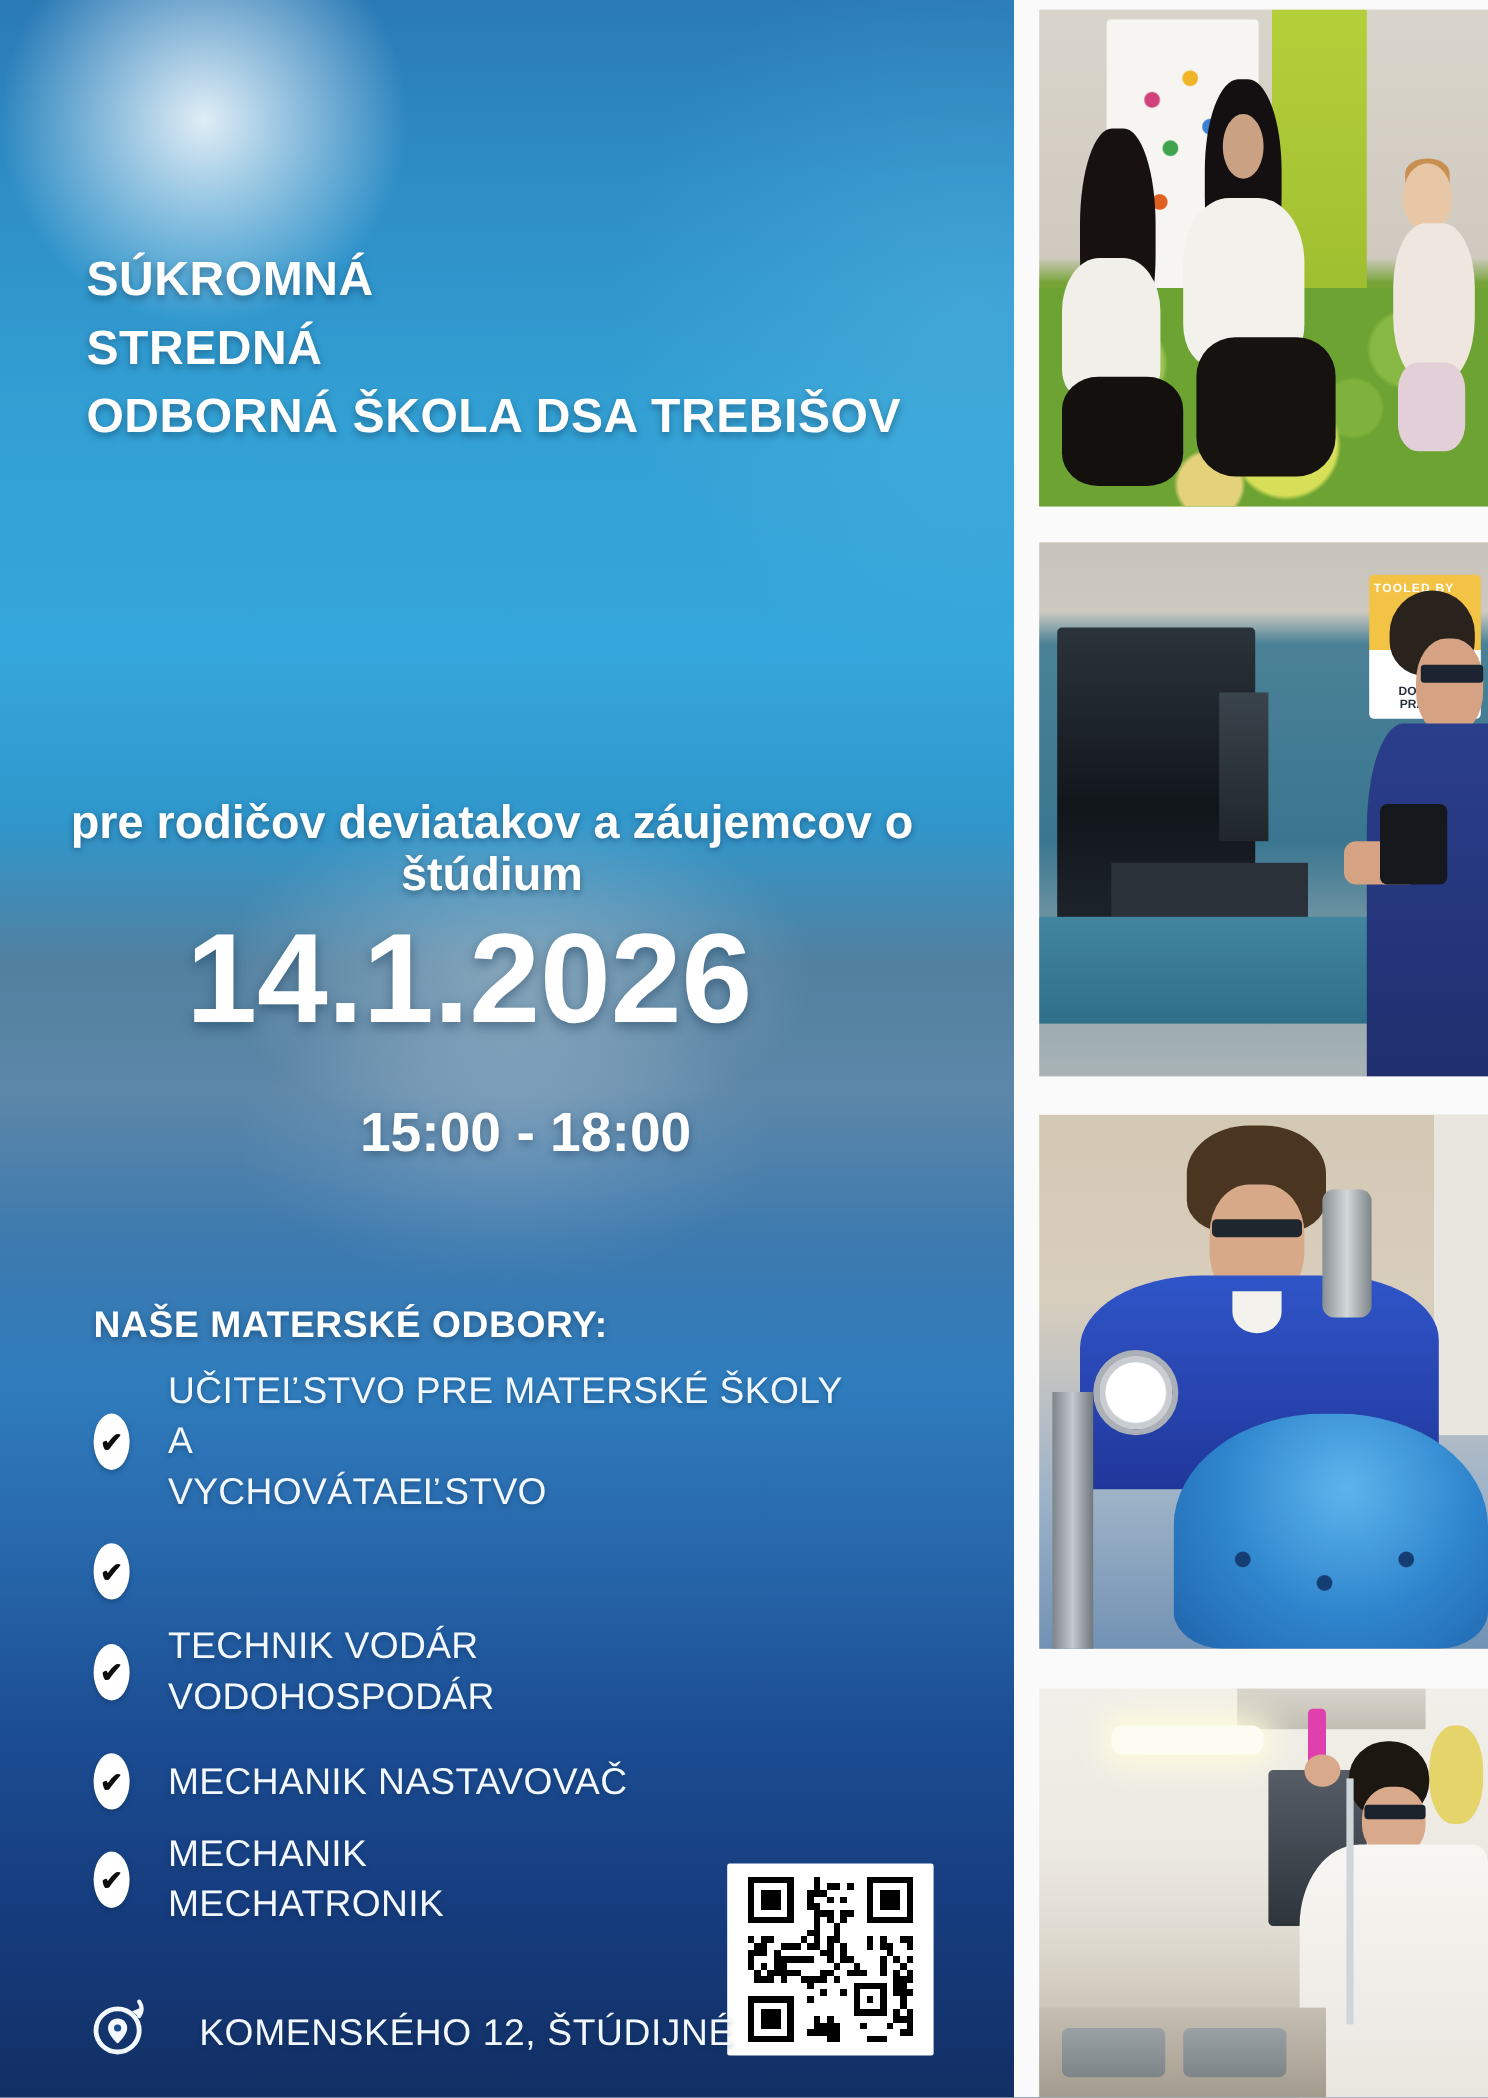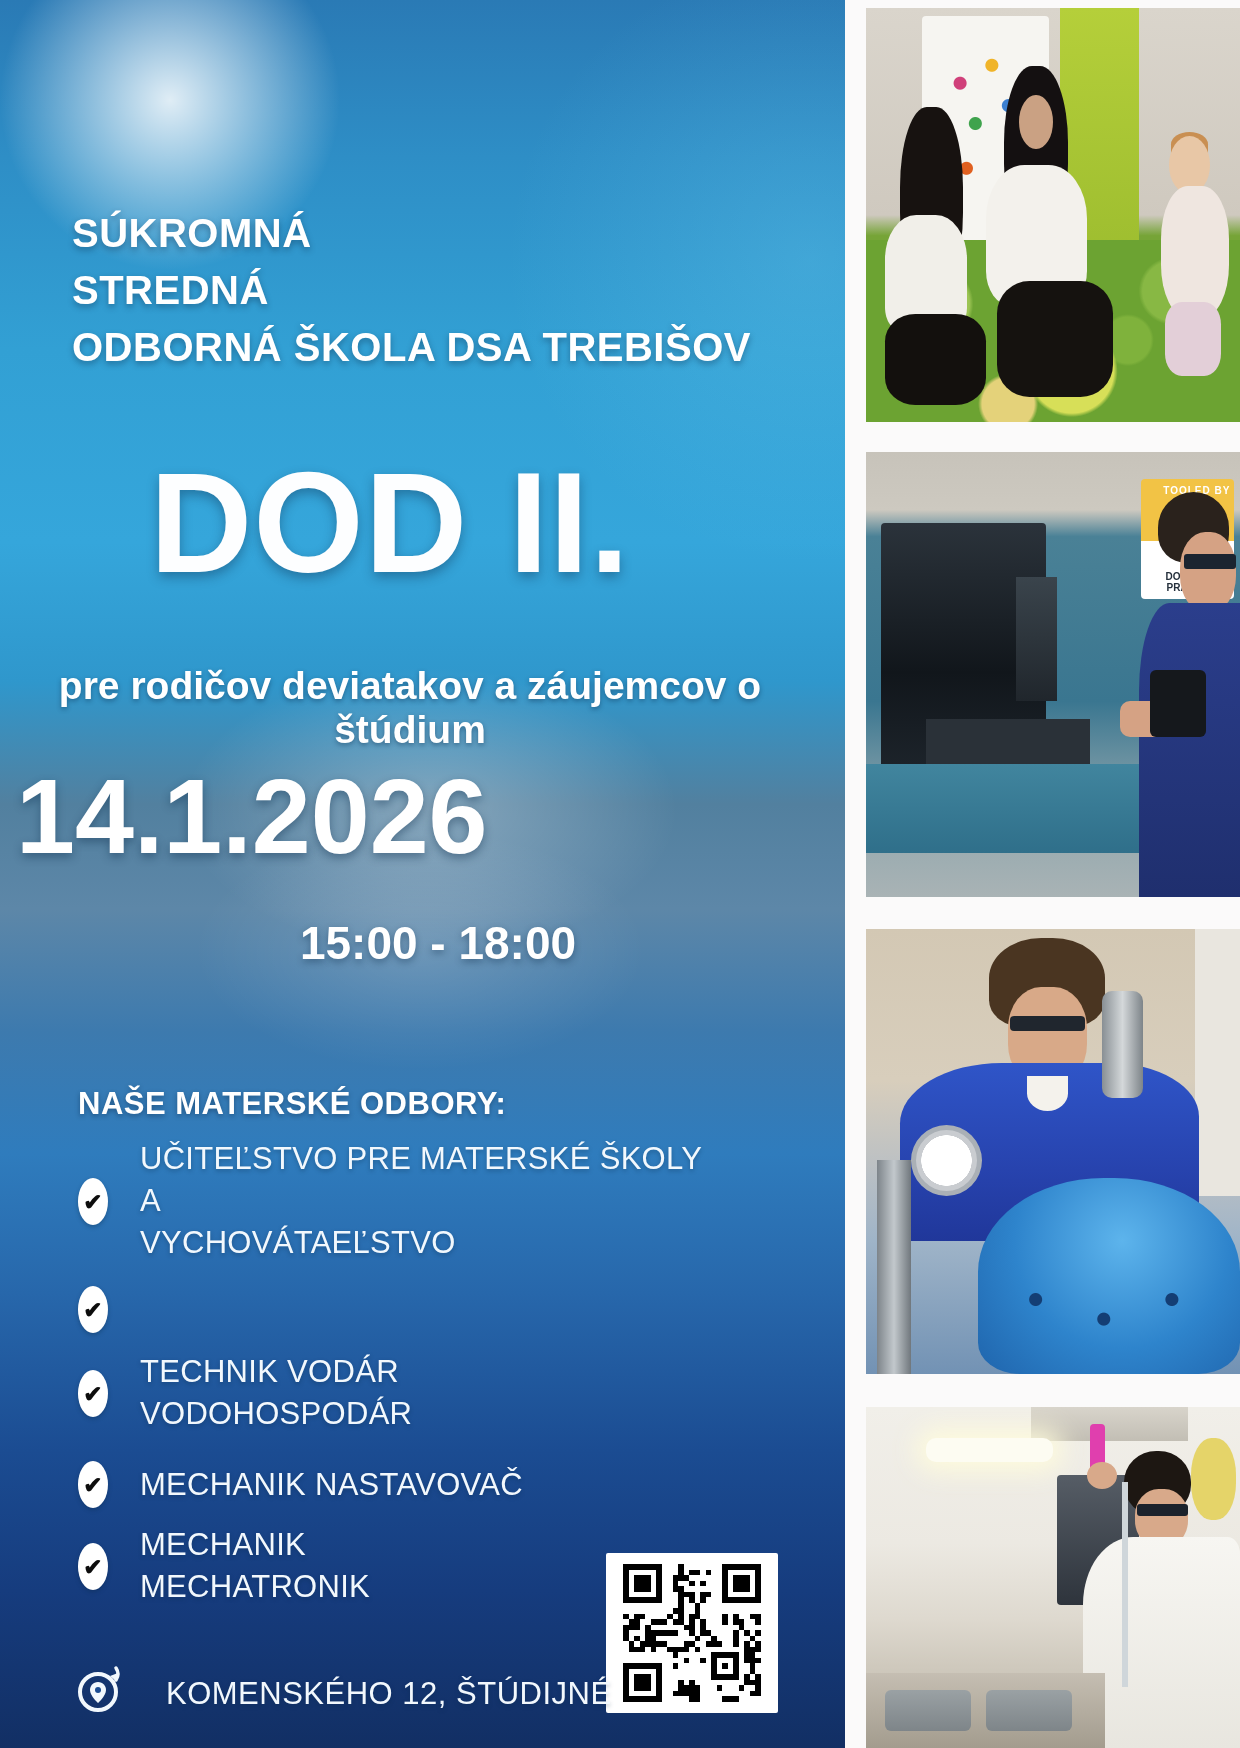--- a/index.html
+++ b/index.html
@@ -15,21 +15,21 @@
   
   .logo-wrap{position:absolute;left:58px;top:38px;width:200px;height:130px;z-index:3;}
   .school-name{position:absolute;left:72px;top:205px;z-index:3;color:#fff;font-weight:700;
     font-size:40px;line-height:57px;letter-spacing:.5px;white-space:pre-line;
     text-shadow:0 3px 6px rgba(10,40,70,.40);}
   .event-title{position:absolute;left:0;top:448px;width:780px;z-index:3;text-align:center;
     color:#fdfeff;font-weight:700;font-size:142px;line-height:1.05;letter-spacing:1px;
     text-shadow:0 5px 12px rgba(10,40,70,.38);}
   .subtitle{position:absolute;left:0;top:664px;width:820px;z-index:3;text-align:center;
     color:#fff;font-weight:700;font-size:39px;text-shadow:0 2px 5px rgba(10,40,70,.45);}
-  .event-date{position:absolute;left:16px;top:756px;width:782px;z-index:3;text-align:left;
+  .event-date{position:absolute;left:0;top:756px;width:782px;z-index:3;text-align:center;
     color:#fff;font-weight:700;font-size:106px;text-shadow:0 4px 10px rgba(10,40,70,.40);}
   .event-time{position:absolute;left:0;top:916px;width:876px;z-index:3;text-align:center;
     color:#fff;font-weight:700;font-size:46px;text-shadow:0 3px 7px rgba(10,40,70,.40);}
   .programs-heading{position:absolute;left:78px;top:1086px;z-index:3;color:#fff;
     font-weight:700;font-size:31px;letter-spacing:.5px;text-shadow:0 2px 5px rgba(10,40,70,.45);}
   .programs{position:absolute;left:78px;top:1138px;width:640px;z-index:3;display:flex;
     flex-direction:column;}
   .program-item{display:flex;align-items:center;}
   .program-item.m1{margin-top:0;}
   .program-item.m2{margin-top:22px;}
@@ -79,21 +79,21 @@
   .p1-c-hairband{right:8.5%;top:30%;width:10%;height:6%;background:#c98f52;border-radius:50% 50% 0 0;}
   .p1-c-body{right:3%;top:43%;width:18%;height:32%;background:#efe6e0;border-radius:40%;}
   .p1-c-legs{right:5%;top:71%;width:15%;height:18%;background:#e3cfd8;border-radius:30%;}
   #photo2{top:452px;height:445px;background:linear-gradient(180deg,#c7c3ba 0%,#cdc9c0 13%,#4a8196 19%,#3a7690 56%,#8fa6ad 80%,#a9b3b5 100%);}
   .p2-cavity{left:4%;top:16%;width:44%;height:56%;background:linear-gradient(180deg,#2b333b,#11161b 60%,#1d242b);border-radius:4px;}
   .p2-spindle{left:40%;top:28%;width:11%;height:28%;background:linear-gradient(180deg,#3a444c,#20262c);}
   .p2-table{left:16%;top:60%;width:44%;height:13%;background:#2a3138;}
   .p2-front{left:0;top:70%;width:78%;height:20%;background:linear-gradient(180deg,#41859e,#2f6f8a);}
   .p2-sticker{right:1.5%;top:6%;width:25%;height:27%;background:linear-gradient(180deg,#f2c345 0%,#f2c345 52%,#ffffff 52%);border-radius:4px;
     display:flex;flex-direction:column;justify-content:space-between;padding:6px 4px;box-sizing:border-box;}
-  .p2-sticker .s-top{color:#fff;font-size:10px;font-weight:700;text-align:right;letter-spacing:1px;}
+  .p2-sticker .s-top{color:#fff;font-size:10px;font-weight:700;text-align:left;letter-spacing:1px;}
   .p2-sticker .s-brand{color:#25303c;font-size:10px;font-weight:700;text-align:center;}
   .p2-hair{right:3%;top:9%;width:19%;height:16%;background:#2a221c;border-radius:50% 50% 40% 40%;}
   .p2-face{right:1%;top:18%;width:15%;height:18%;background:#d5a284;border-radius:45%;}
   .p2-glasses{right:1%;top:23%;width:14%;height:3.2%;background:#1b2430;border-radius:3px;}
   .p2-jacket{right:0;top:34%;width:27%;height:66%;background:linear-gradient(180deg,#2b3e8c,#1f2f6e);border-radius:30% 0 0 0;}
   .p2-arm{right:15%;top:56%;width:17%;height:8%;background:#d5a284;border-radius:10px;}
   .p2-handle{right:9%;top:49%;width:15%;height:15%;background:#15181c;border-radius:6px;}
   #photo3{top:929px;height:445px;background:linear-gradient(180deg,#d3c8b4 0%,#d8cebc 34%,#b9bfc4 55%,#9fb4c8 70%,#7292b4 100%);}
   .p3-pillar{right:0;top:0;width:12%;height:60%;background:#e9e6df;}
   .p3-hair{left:33%;top:2%;width:31%;height:20%;background:#4a3521;border-radius:45% 45% 30% 30%;}
@@ -130,21 +130,20 @@
 </head>
 <body>
 
 <div id="poster">
 
 
   <div class="school-name"><span>SÚKROMNÁ</span>
 <span>STREDNÁ</span>
 <span>ODBORNÁ ŠKOLA DSA TREBIŠOV</span></div>
 
-  <div class="event-title">DOD II.</div>
   <div class="subtitle">pre rodičov deviatakov a záujemcov o štúdium</div>
   <div class="event-date">14.1.2026</div>
   <div class="event-time">15:00 - 18:00</div>
 
   <div class="programs-heading">NAŠE MATERSKÉ ODBORY:</div>
   <div class="programs">
     <div class="program-item m1">
       <span class="check-badge">
           <span class="glyph">✔</span>
         </span>

